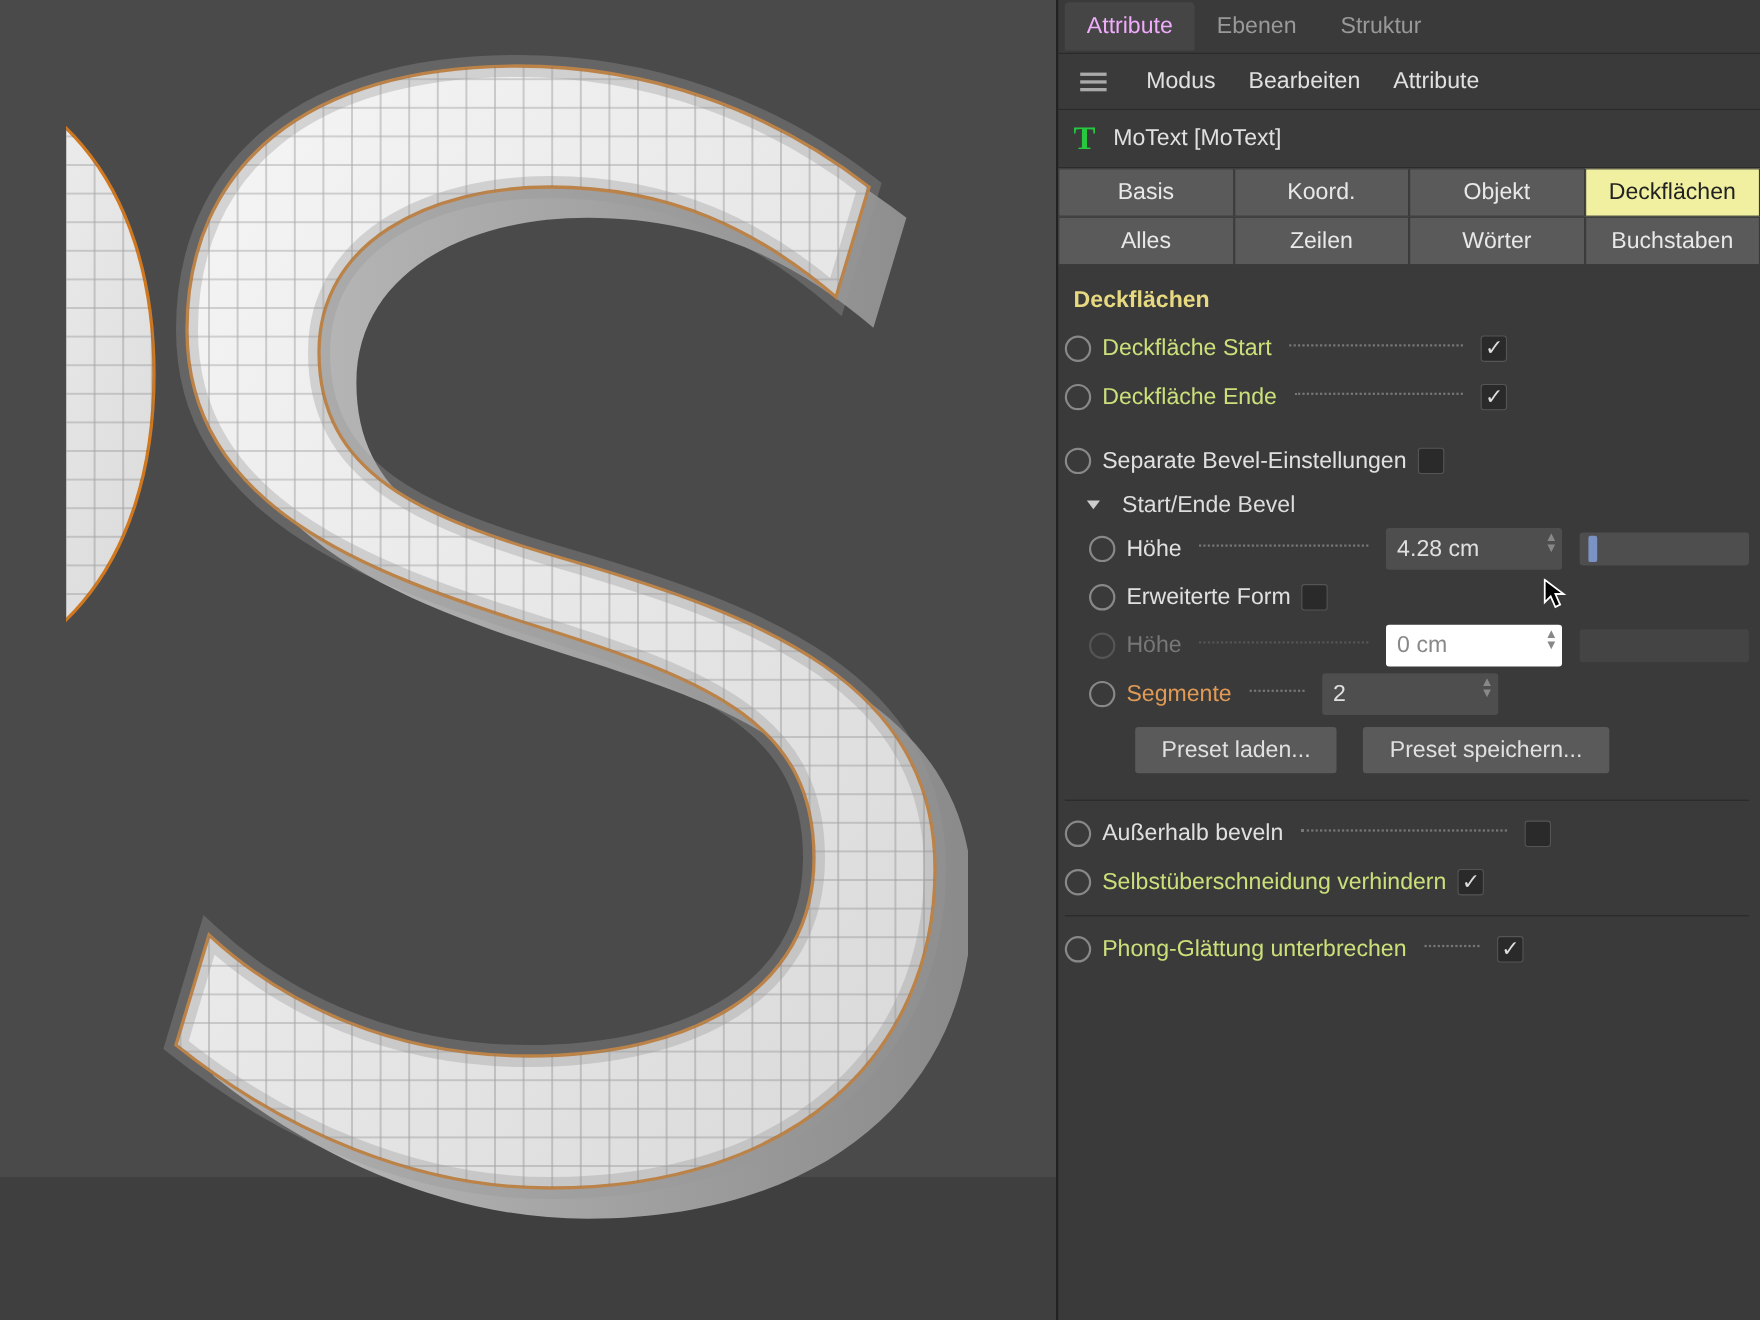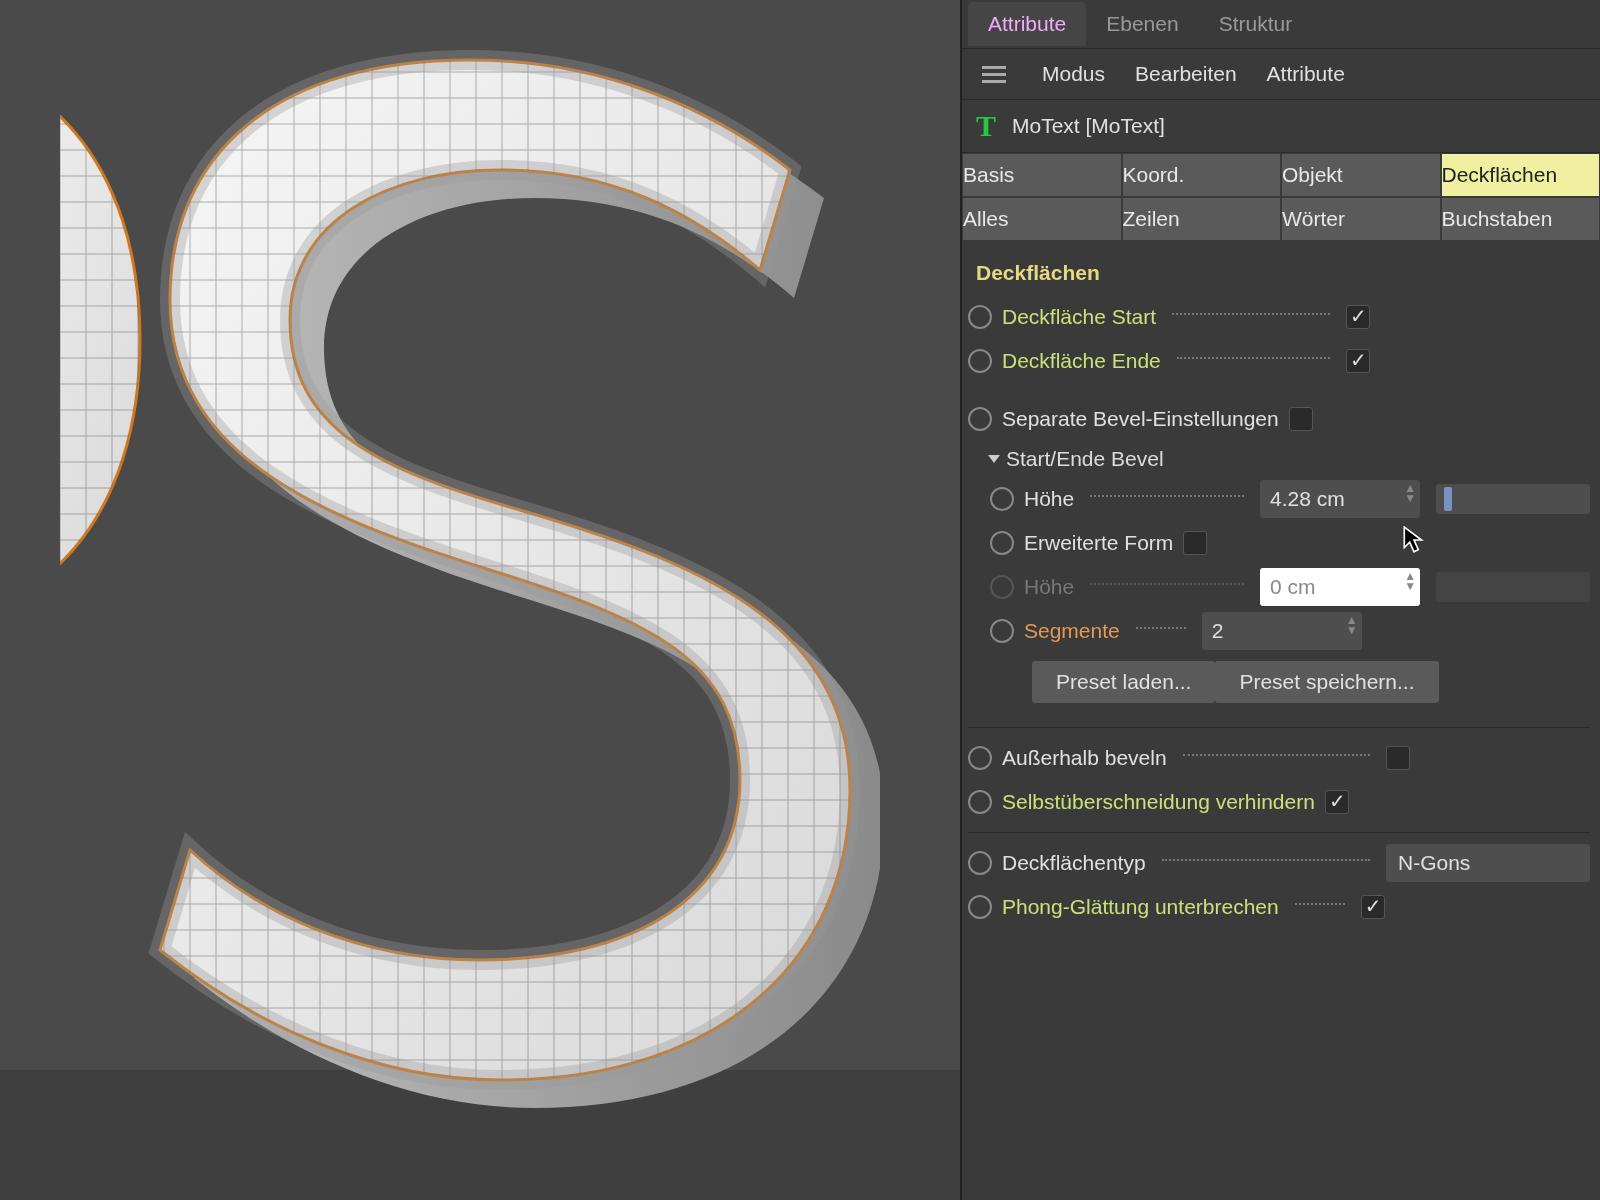--- a/index.html
+++ b/index.html
@@ -14,45 +14,45 @@
 .tab{padding:10px 20px;color:#999;cursor:pointer}
 .tab.active{color:#f0abfc;background:#454545;border-radius:4px 4px 0 0}
 .toolbar{display:flex;align-items:center;height:50px;gap:30px;padding-left:14px;border-bottom:1px solid #2a2a2a}
 .ham{display:flex;flex-direction:column;gap:4px;cursor:pointer;padding:6px}
 .ham span{display:block;width:24px;height:3px;background:#aaa}
 .tb-item{color:#e0e0e0;cursor:pointer}
 .obj-row{display:flex;align-items:center;height:52px;padding-left:14px;gap:16px;border-bottom:1px solid #2a2a2a}
 .t-icon{font-family:Georgia,serif;font-size:30px;font-weight:bold;color:#27c840}
 .obj-name{color:#e0e0e0}
 .prop-tabs{display:flex;flex-wrap:wrap}
-.ptab{flex:1 0 25%;min-width:150px;padding:9px 0;background:#5a5a5a;color:#e8e8e8;border:1px solid #3a3a3a;cursor:pointer;box-sizing:border-box}
+.ptab{flex:1 0 25%;min-width:150px;text-align:center;padding:9px 0;background:#5a5a5a;color:#e8e8e8;border:1px solid #3a3a3a;cursor:pointer;box-sizing:border-box}
 .ptab.active{background:#f0f0a0;color:#222}
 .section-head{color:#e7d980;font-weight:bold;padding:14px 0 10px 8px}
 .body{padding:6px 10px 0 6px;overflow:auto}
 .row{display:flex;align-items:center;min-height:42px;gap:10px;padding:1px 0}
 .radio{width:20px;height:20px;border:2px solid #888;border-radius:50%;flex-shrink:0;cursor:pointer;position:relative}
 .radio.disabled{border-color:#555}
 .row-label{color:#cbe07a;white-space:nowrap}
 .row-label.orange{color:#e09a56}
 .row-label.grey{color:#777}
 .dots{flex:1;border-bottom:2px dotted #777;margin:0 6px 6px 6px;min-width:10px}
 .dots.short{flex:0 0 50px}
 .chk{width:22px;height:22px;background:#2a2a2a;border:1px solid #555;border-radius:3px;flex-shrink:0;position:relative;cursor:pointer}
 .chk.checked::after{content:"✓";color:#ddd;position:absolute;left:3px;top:-2px;font-size:20px}
-.sub-head{display:flex;align-items:center;gap:6px;color:#ddd;padding:6px 0 6px 20px}
+.sub-head{display:flex;align-items:center;gap:20px;color:#ddd;padding:6px 0 6px 20px}
 .tri{width:0;height:0;border-left:6px solid transparent;border-right:6px solid transparent;border-top:8px solid #ccc}
 .indent{padding-left:22px}
 .dropdown{flex:1;background:#4e4e4e;color:#e0e0e0;padding:7px 12px;border-radius:3px;cursor:pointer;min-width:150px}
 .num-field{width:140px;background:#4e4e4e;color:#e0e0e0;padding:7px 10px;border-radius:3px;position:relative;cursor:text}
 .num-field.disabled{color:#888;background:#ffffff}
 .spin{position:absolute;right:4px;top:3px;color:#888;font-size:12px;line-height:10px;cursor:pointer}
 .slider{flex:1;height:30px;background:#4e4e4e;border-radius:3px;position:relative;margin-left:6px}
 .slider .knob{position:absolute;left:5%;top:3px;width:8px;height:24px;background:#7a93c4;border-radius:2px;cursor:pointer}
 .btn{background:#5a5a5a;color:#e0e0e0;padding:9px 24px;border-radius:3px;cursor:pointer;text-align:center}
-.btn-row{display:flex;padding:8px 0 16px 42px}
+.btn-row{display:flex;gap:24px;padding:8px 0 16px 42px}
 .sep{height:1px;background:#2a2a2a;margin:8px 0}
 .cursor{position:absolute;left:1404px;top:528px;transform:translate(-2px,-2px);pointer-events:none}
 .cursor svg{width:24px;height:28px}
 </style>
 </head>
 <body>
 
 <div class="app">
   <div class="viewport">
     <div class="vp-bottom"></div>
@@ -204,26 +204,20 @@
       </div>
 
       <div class="row">
         <div class="radio"></div>
         <span class="row-label">Selbstüberschneidung verhindern</span>
         <div class="chk checked"></div>
       </div>
 
       <div class="sep"></div>
 
-      <div class="row">
-        <div class="radio"></div>
-        <span class="row-label" style="color:#e0e0e0">Deckflächentyp</span>
-        <div class="dots"></div>
-        <div class="dropdown" style="flex:0 0 180px">N-Gons</div>
-      </div>
 
       <div class="row">
         <div class="radio"></div>
         <span class="row-label">Phong-Glättung unterbrechen</span>
         <div class="dots short"></div>
         <div class="chk checked"></div>
       </div>
     </div>
   </div>
 </div>

